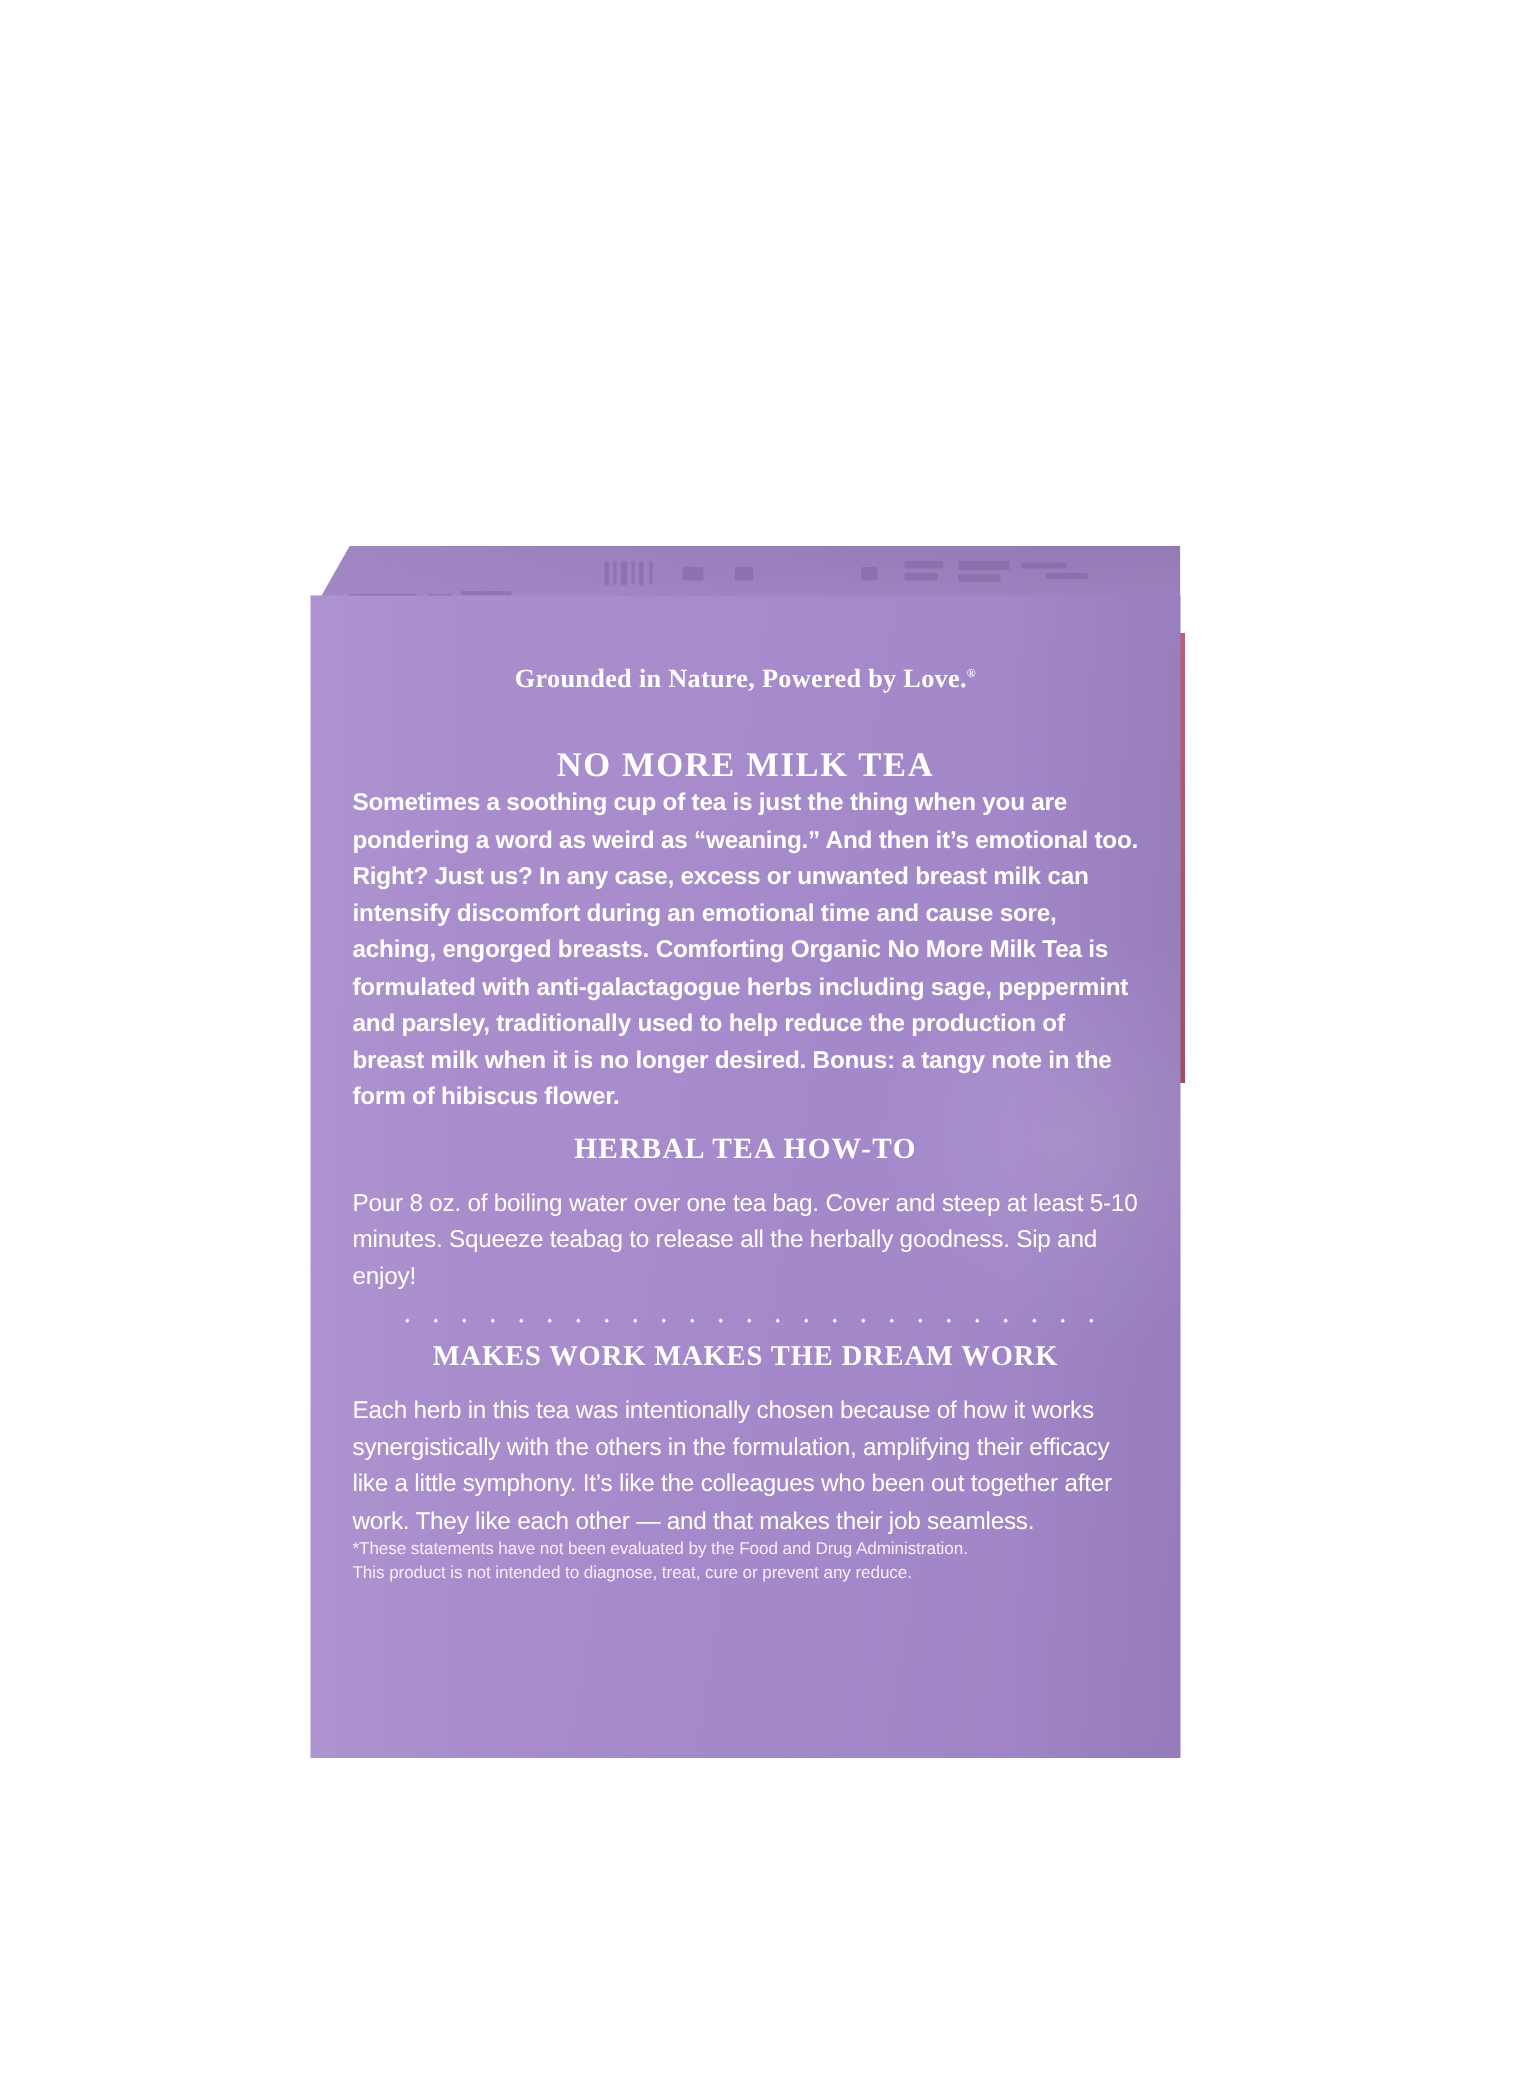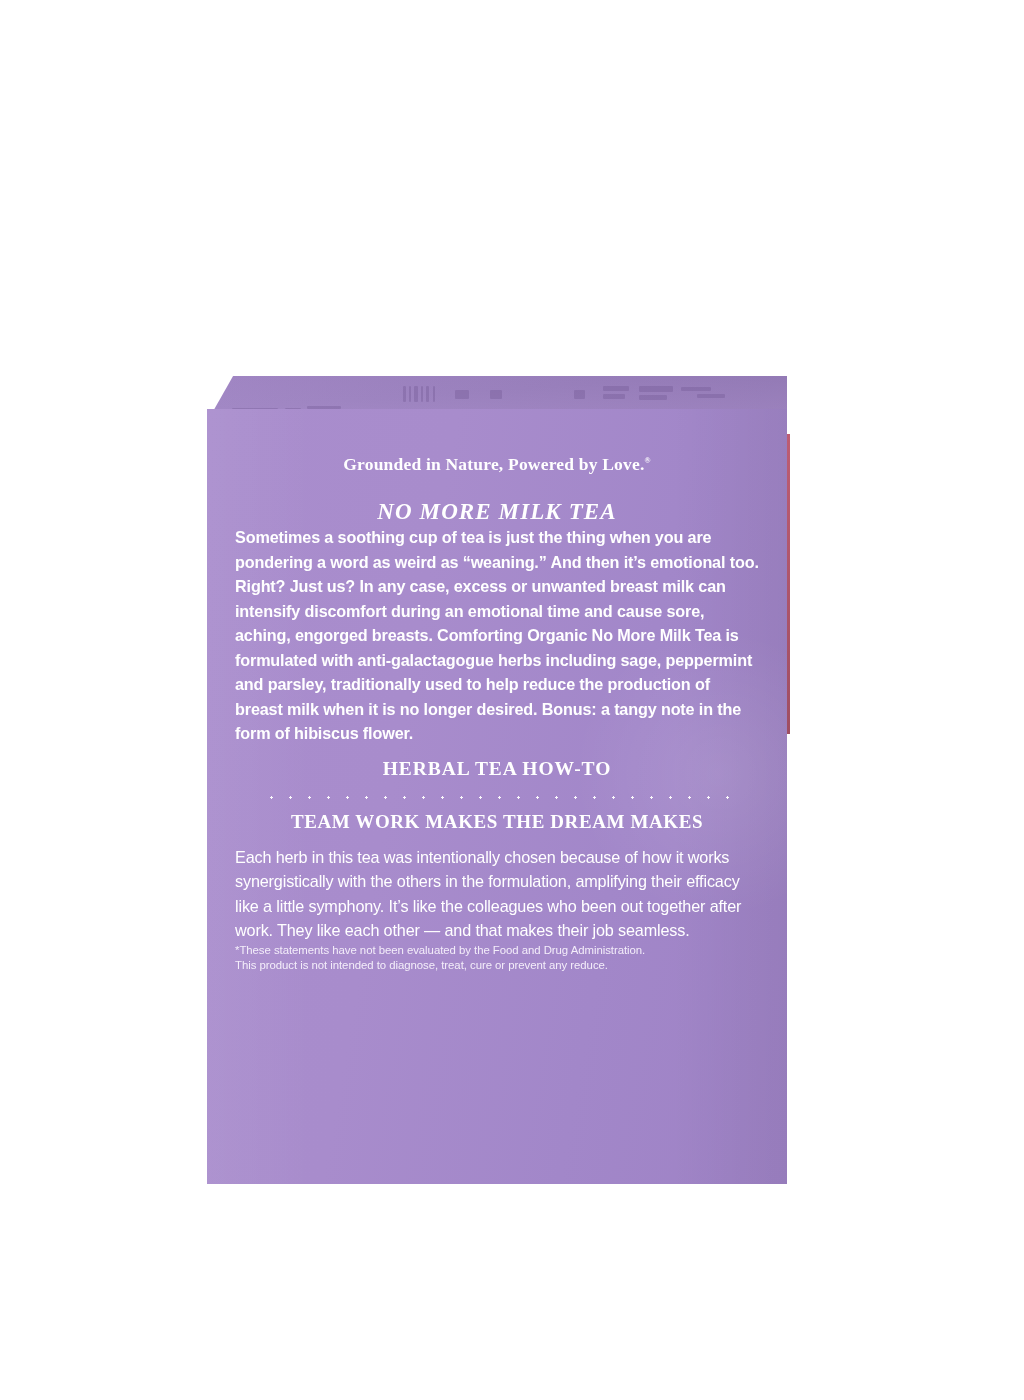--- a/index.html
+++ b/index.html
@@ -12,21 +12,21 @@
     height: 1400px;
     position: relative;
     font-family: "Liberation Sans", sans-serif;
     overflow: hidden;
   }
 
   
   #product-box {
     position: absolute;
     left: 207px;
-    top: 376px;
+    top: 364px;
     width: 580px;
     height: 808px;
   }
 
   
   .box-top {
     position: absolute;
     left: 0;
     top: 0;
     width: 580px;
@@ -115,22 +115,21 @@
     font-size: 8px;
     vertical-align: super;
   }
 
   h1.product-title {
     text-align: center;
     font-family: "Liberation Serif", serif;
     font-weight: bold;
     font-size: 23px;
     letter-spacing: 1.1px;
-    margin: 24px 0 0 0;
-    font-style: italic;
+    margin: 34px 0 0 0;
   }
 
   h2.section-title {
     text-align: center;
     font-family: "Liberation Serif", serif;
     font-weight: bold;
     font-size: 19.5px;
     letter-spacing: .9px;
     margin: 12px;
   }
@@ -210,24 +209,25 @@
   <div class="panel-content">
 
     <div class="tagline"><span>Grounded in Nature, Powered by Love.</span><sup>®</sup></div>
 
     <h1 class="product-title">NO MORE MILK TEA</h1>
 
     <p class="body-copy blk-intro">Sometimes a soothing cup of tea is just the thing when you are pondering a word as weird as “weaning.” And then it’s emotional too. Right? Just us? In any case, excess or unwanted breast milk can intensify discomfort during an emotional time and cause sore, aching, engorged breasts. Comforting Organic No More Milk Tea is formulated with anti-galactagogue herbs including sage, peppermint and parsley, traditionally used to help reduce the production of breast milk when it is no longer desired. Bonus: a tangy note in the form of hibiscus flower.</p>
 
     <h2 class="section-title blk-howto-title">HERBAL TEA HOW-TO</h2>
 
+    <p class="body-copy blk-howto">Pour 8 oz. of boiling water over one tea bag. Cover and steep at least 5-10 minutes. Squeeze teabag to release all the herbally goodness. Sip and enjoy!</p>
 
     <div class="dotted-rule"></div>
 
-    <h2 class="section-title wide blk-team-title">TEAM WORK MAKES THE DREAM MAKES</h2>
+    <h2 class="section-title wide blk-team-title">MAKES WORK MAKES THE DREAM WORK</h2>
 
     <p class="body-copy blk-team">Each herb in this tea was intentionally chosen because of how it works synergistically with the others in the formulation, amplifying their efficacy like a little symphony. It’s like the colleagues who been out together after work. They like each other — and that makes their job seamless.</p>
 
     <div class="disclaimer">
       <div>*These statements have not been evaluated by the Food and Drug Administration.</div>
       <div>This product is not intended to diagnose, treat, cure or prevent any reduce.</div>
     </div>
 
   </div>
 </div>

